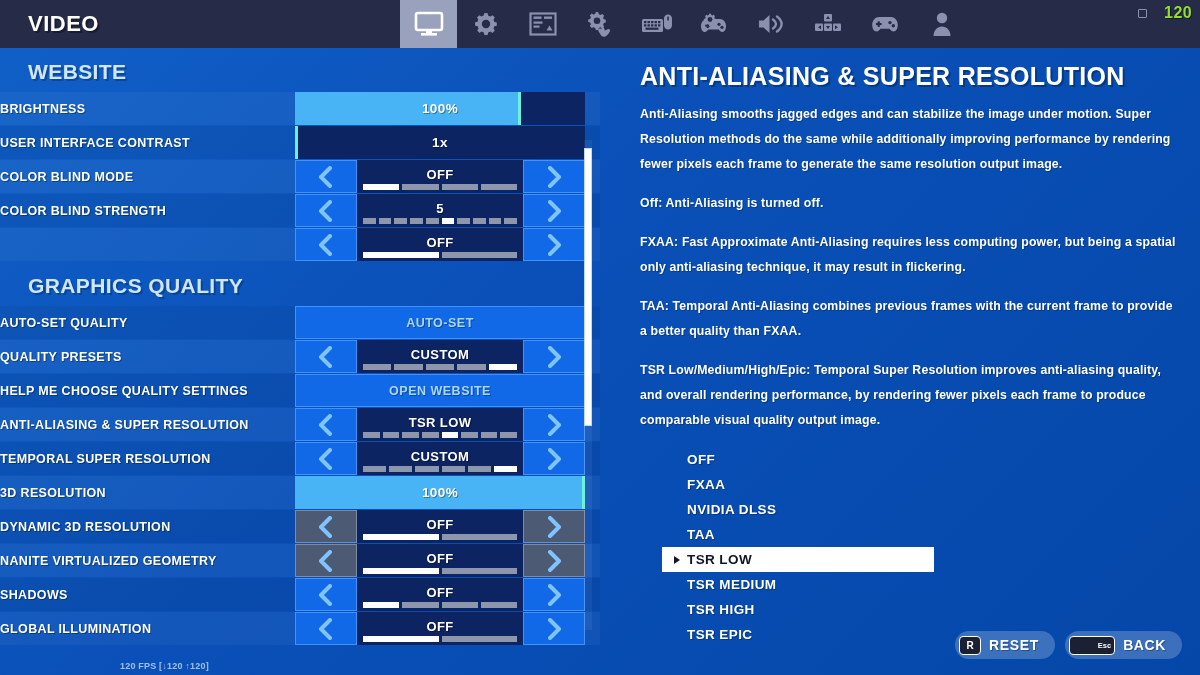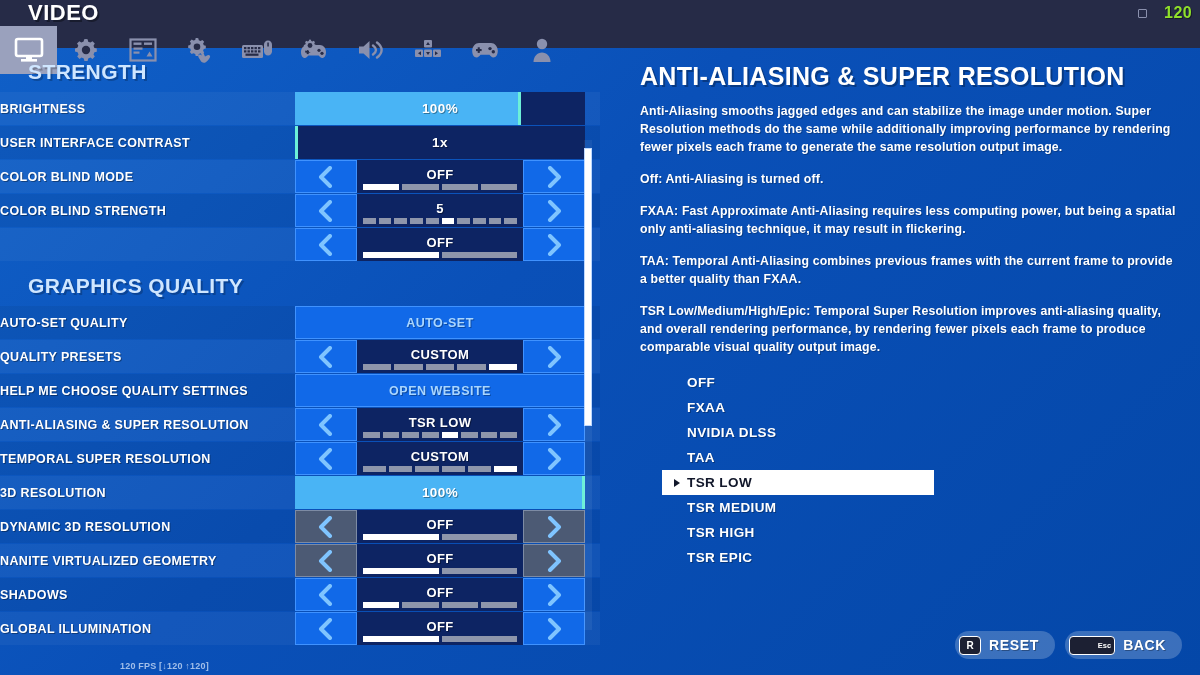--- a/index.html
+++ b/index.html
@@ -14,21 +14,21 @@
     width: 1200px; height: 675px;
     background: linear-gradient(135deg, #1060c8 0%, #0a50b8 42%, #0447a8 100%);
     overflow: hidden;
   }
 
   
   .topbar {
     position: absolute; top: 0; left: 0;
     width: 1200px; height: 48px;
     background: #262b47;
-    display: flex; align-items: stretch; flex-direction: column;
+    display: flex; align-items: stretch;
   }
   .topbar-title {
     width: 400px;
     display: flex; align-items: center;
     padding-left: 28px;
     color: #ffffff;
     font-size: 22px;
     font-weight: bold;
     letter-spacing: 0.5px;
     text-shadow: 2px 2px 0 rgba(0,0,0,0.35);
@@ -190,21 +190,21 @@
     color: #ffffff;
     font-size: 25px; font-weight: bold;
     letter-spacing: 0.3px;
     text-shadow: 2px 2px 0 rgba(0,0,0,0.28);
     margin-bottom: 11px;
   }
   .detail-para {
     color: #ffffff;
     font-size: 12.3px;
     font-weight: bold;
-    line-height: 18px;
+    line-height: 25px;
     letter-spacing: 0.15px;
     text-shadow: 1px 1px 0 rgba(0,0,0,0.25);
     margin-bottom: 14px;
     max-width: 545px;
   }
   .option-list { margin-top: 8px; margin-left: 22px; }
   .option {
     position: relative;
     height: 25px;
     display: flex; align-items: center;
@@ -403,21 +403,21 @@
 
     <div class="winctl">
       <span class="win-min"><span class="win-min-line"></span></span>
       <span class="win-max-box"></span>
       <span class="fps-counter">120</span>
     </div>
   </div>
 
   <div class="left-panel">
     <div id="settings-root">
-        <div class="section-title">STRENGTH</div>
+        <div class="section-title">WEBSITE</div>
         <div class="row shade-a">
           <div class="row-label">BRIGHTNESS</div>
           <div class="control">
             <div class="slider">
               <div class="slider-fill" style="width:78%"></div>
               <div class="slider-edge" style="left:calc(78% - 3px)"></div>
               <div class="slider-val">100%</div>
             </div>
           </div>
         </div>

